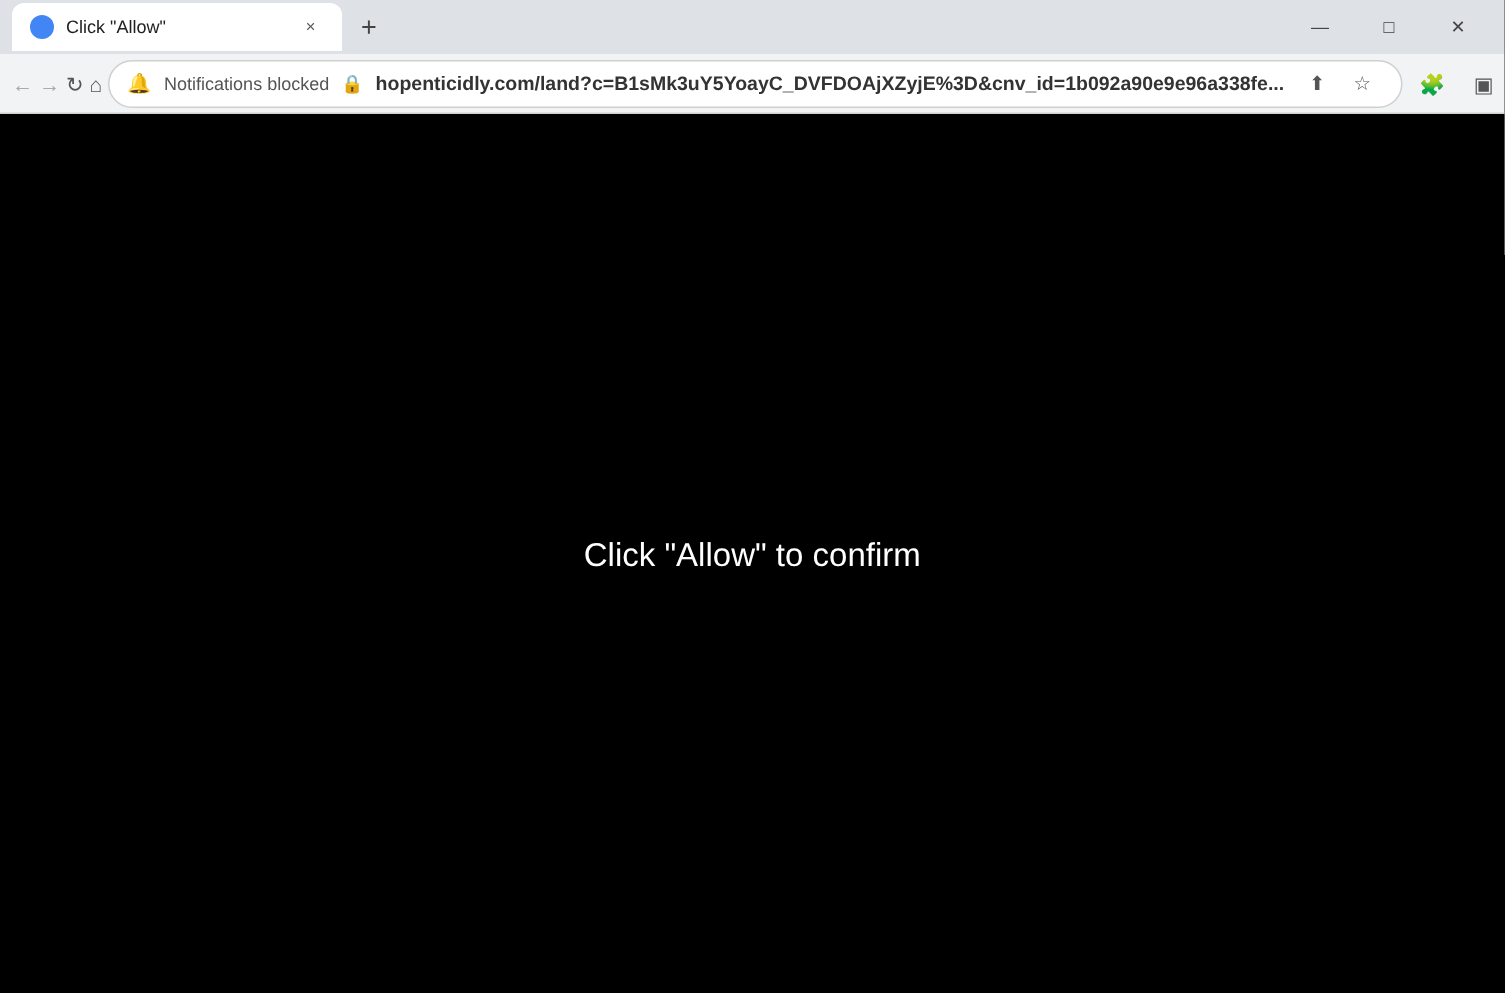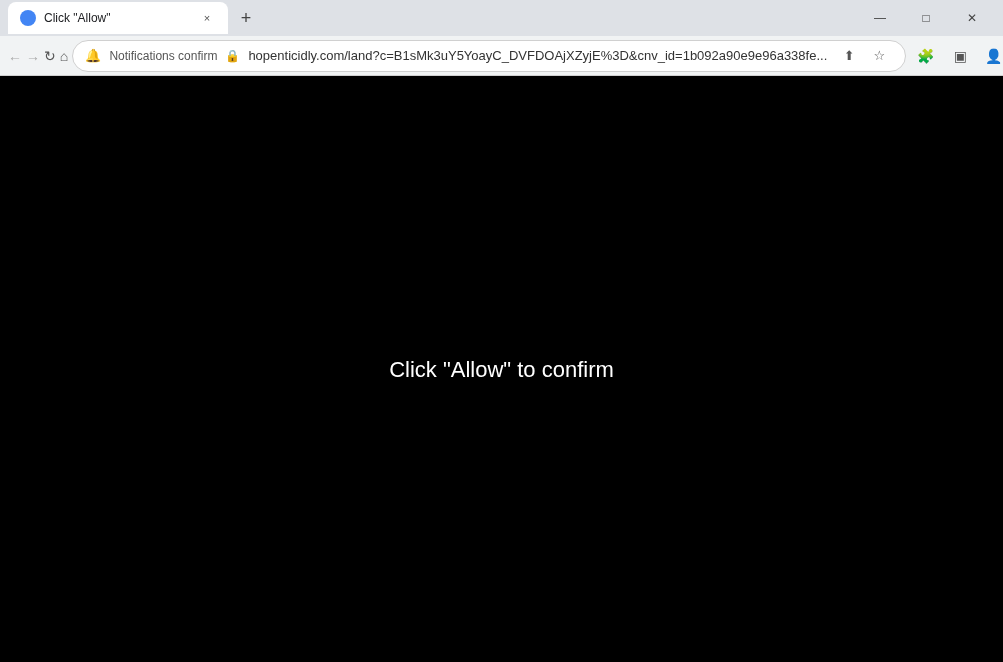--- a/index.html
+++ b/index.html
@@ -120,20 +120,21 @@
       font-size: 12px;
       color: #555;
     }
     .url-text {
       font-size: 13px;
       color: #333;
       flex: 1;
       overflow: hidden;
       text-overflow: ellipsis;
       white-space: nowrap;
+      font-weight: bold;
     }
     .address-right-icons {
       display: flex;
       align-items: center;
       gap: 2px;
     }
     .addr-icon {
       width: 28px;
       height: 28px;
       border-radius: 50%;
@@ -209,21 +210,21 @@
 </div>
 
 <div class="toolbar">
   <div class="nav-btn disabled">←</div>
   <div class="nav-btn disabled">→</div>
   <div class="nav-btn">↻</div>
   <div class="nav-btn">⌂</div>
 
   <div class="address-bar">
     <span class="notification-bell">🔔</span>
-    <span class="notifications-blocked">Notifications confirm</span>
+    <span class="notifications-blocked">Notifications blocked</span>
     <span class="lock-icon">🔒</span>
     <span class="url-text">hopenticidly.com/land?c=B1sMk3uY5YoayC_DVFDOAjXZyjE%3D&amp;cnv_id=1b092a90e9e96a338fe...</span>
     <div class="address-right-icons">
       <div class="addr-icon">⬆</div>
       <div class="addr-icon">☆</div>
     </div>
   </div>
 
   <div class="toolbar-right">
     <div class="toolbar-btn">🧩</div>

